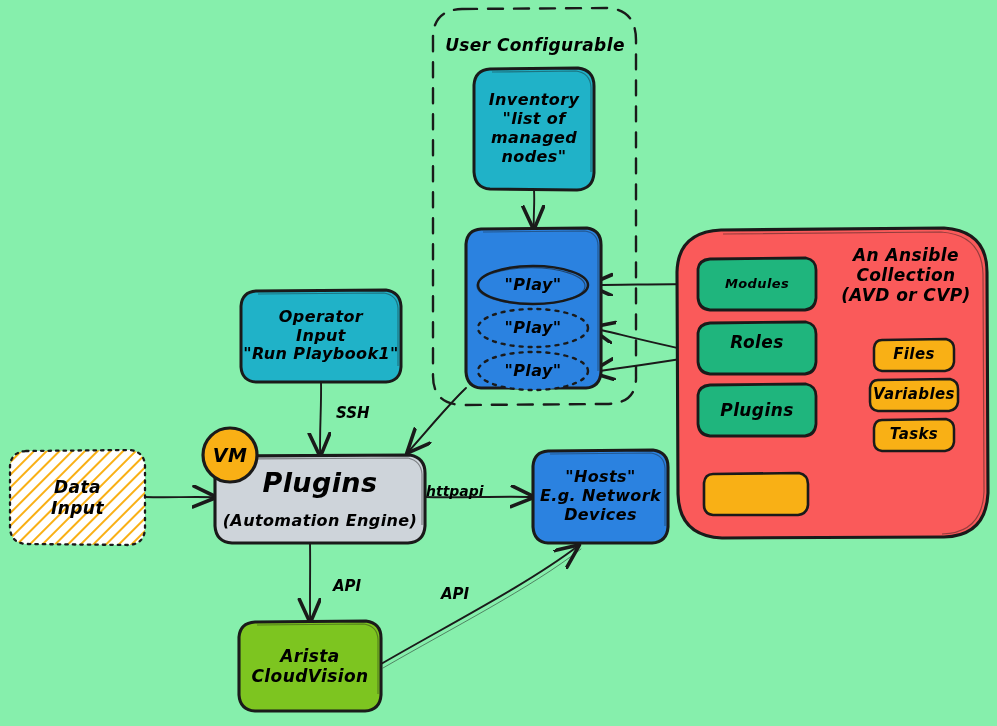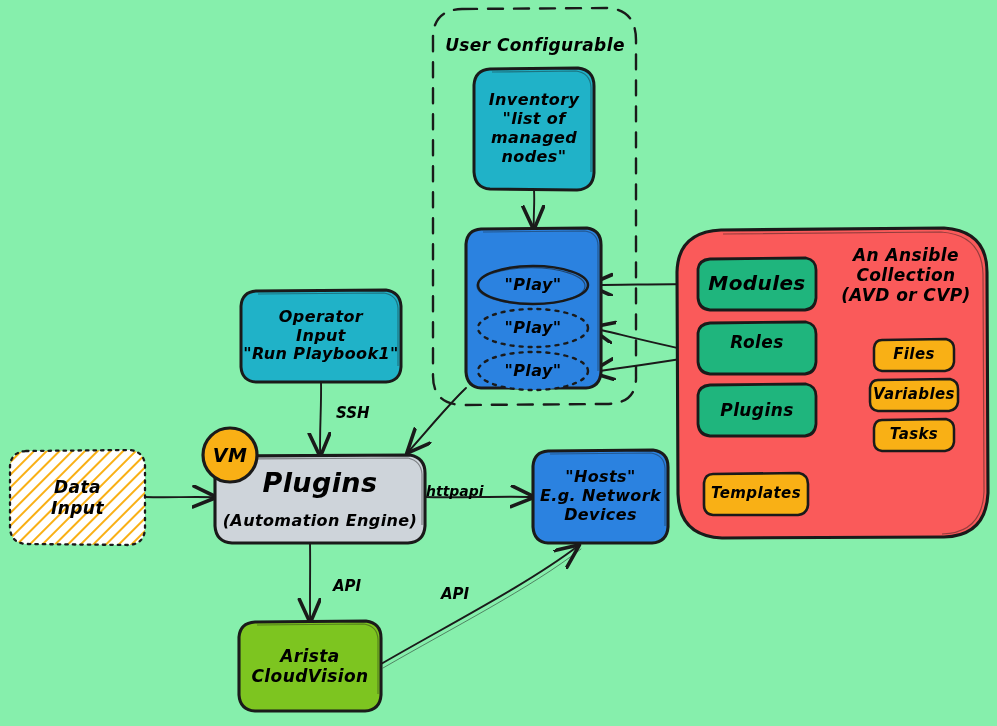--- a/index.html
+++ b/index.html
@@ -246,25 +246,24 @@
   <div class="node-label hand" style="left:10px; top:450px; width:135px; height:95px; font-size:17px;">Data
 Input</div>
 
   <div class="node-label hand" style="left:533px; top:450px; width:135px; height:93px; font-size:16px;">"Hosts"
 E.g. Network
 Devices</div>
 
   <div class="node-label hand" style="left:239px; top:621px; width:142px; height:90px; font-size:17px;">Arista
 CloudVision</div>
 
-  <div class="node-label hand" style="left:698px; top:258px; width:118px; height:52px; font-size:20px;">Modules</div>
+  <div class="node-label hand" style="left:698px; top:258px; width:118px; height:52px; font-size:13px;">Modules</div>
   <div class="node-label hand" style="left:698px; top:322px; width:118px; height:40px; font-size:17px;">Roles</div>
   <div class="node-label hand" style="left:698px; top:384px; width:118px; height:52px; font-size:17px;">Plugins</div>
 
-  <div class="node-label hand" style="left:704px; top:473px; width:104px; height:42px; font-size:15px;">Templates</div>
 
   <div class="node-label hand" style="left:874px; top:339px; width:80px; height:32px; font-size:15px;border-radius:12px;">Files</div>
   <div class="node-label hand" style="left:870px; top:379px; width:88px; height:32px; font-size:15px;">Variables</div>
   <div class="node-label hand" style="left:874px; top:419px; width:80px; height:32px; font-size:15px;">Tasks</div>
 
   <div class="edge-label" style="left:336px; top:404px;">SSH</div>
 
   <div class="edge-label" style="left:426px; top:483px; font-size:14px;">httpapi</div>
 
   <div class="edge-label" style="left:333px; top:577px;">API</div>

